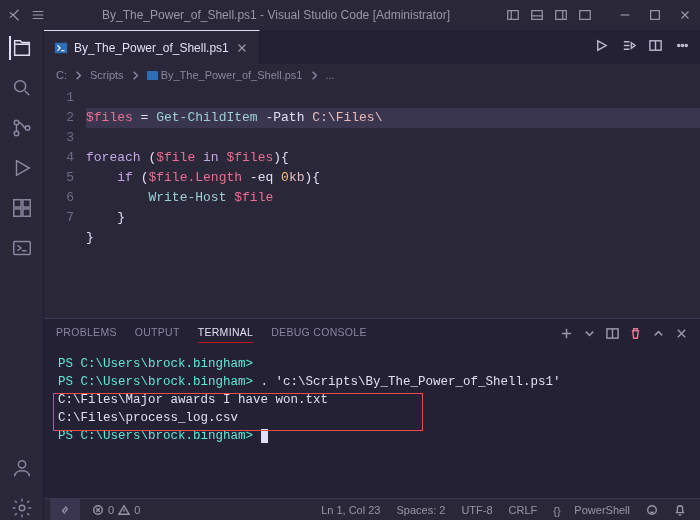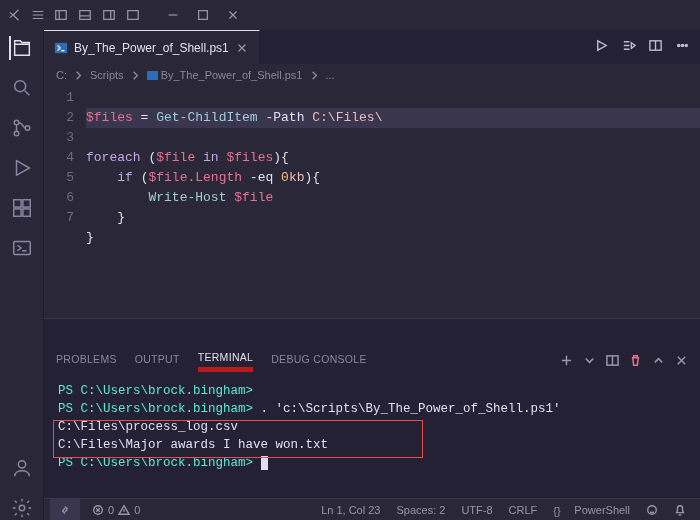--- a/index.html
+++ b/index.html
@@ -80,23 +80,23 @@
   .tok-kw{color:#c4a7e7;}
   .tok-num{color:#f6c177;}
   .tok-plain{color:#e0def4;}
   
   .panel {
     height:180px; background:#232133; border-top:1px solid #3a3650;
     display:flex; flex-direction:column;
   }
   .panel-tabs {
     height:30px; display:flex; align-items:center; gap:18px;
-    padding:0 12px; font-size:10.5px; color:#8a86a0;margin-top:27px;
-  }
-  .panel-tabs .ptab.active{ color:#e0def4; border-bottom:5px solid #b91c1c; padding-bottom:4px;}
+    padding:0 12px; font-size:10.5px; color:#8a86a0;
+  }
+  .panel-tabs .ptab.active{ color:#e0def4; border-bottom:1px solid #b91c1c; padding-bottom:4px;}
   .panel-tabs .ptab { padding-bottom:4px; letter-spacing:0.3px;}
   .panel-tabs .right { margin-left:auto; display:flex; align-items:center; gap:10px;}
   .panel-tabs .profile {
     border:1px solid #4a4560; border-radius:3px; padding:1px 6px 1px 4px;
     display:flex; align-items:center; gap:4px; font-size:10.5px; color:#c4c0d8;
   }
   .panel-tabs svg{width:13px;height:13px;stroke:#9a96a8;fill:none;stroke-width:1.6;}
   .terminal {
     flex:1; padding:6px 14px; font-family:Consolas,"Courier New",monospace;
     font-size:12.5px; color:#e0def4; line-height:18px; position:relative;
@@ -129,20 +129,21 @@
   <span class="ic">
       <svg viewBox="0 0 16 16">
         <path d="M12 2 L6 8 L12 14 M6 8 L2 5 M6 8 L2 11"></path>
       </svg>
     </span>
   <span class="ic menu-icon">
       <svg viewBox="0 0 16 16">
         <path d="M2 4h12M2 8h12M2 12h12"></path>
       </svg>
     </span>
+  <div class="title">By_The_Power_of_Shell.ps1 - Visual Studio Code [Administrator]</div>
   <div class="layout-icons">
     <span class="ic">
         <svg viewBox="0 0 16 16">
           <rect x="2" y="3" width="12" height="10"></rect>
           <path d="M6 3v10"></path>
         </svg>
       </span>
     <span class="ic">
         <svg viewBox="0 0 16 16">
           <rect x="2" y="3" width="12" height="10"></rect>
@@ -334,22 +335,22 @@
                 <path d="M3 9l4-4 4 4"></path>
               </svg></span>
           <span><svg viewBox="0 0 14 14">
                 <path d="M3 3l8 8M11 3l-8 8"></path>
               </svg></span>
         </div>
       </div>
       <div class="terminal">
         <div><span class="prompt">PS C:\Users\brock.bingham&gt;</span></div>
         <div><span class="prompt">PS C:\Users\brock.bingham&gt; </span><span>. 'c:\Scripts\By_The_Power_of_Shell.ps1'</span></div>
+        <div>C:\Files\Major awards I have won.txt</div>
         <div>C:\Files\process_log.csv</div>
-        <div>C:\Files\Major awards I have won.txt</div>
         <div><span class="prompt">PS C:\Users\brock.bingham&gt; </span><span class="cursor"></span></div>
         <div class="redbox"></div>
       </div>
     </div>
 
     <div class="statusbar">
       <div class="remote">
           <svg viewBox="0 0 14 14">
             <path d="M4 8l3-3M4 8l3 3M10 6l-3 3M10 6l-3-3"></path>
           </svg>

